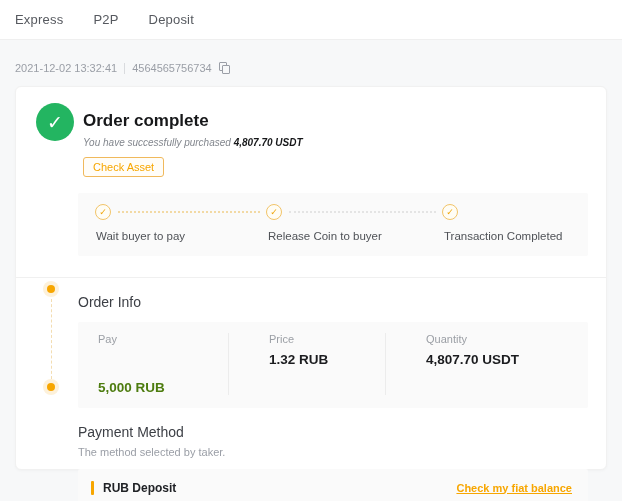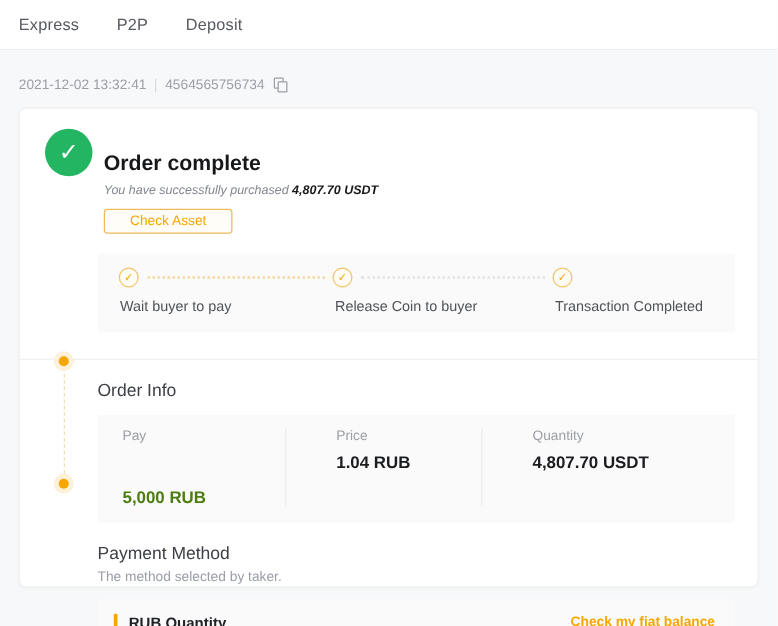--- a/index.html
+++ b/index.html
@@ -47,28 +47,28 @@
   }
 
   
   .oc { display: flex; padding: 16px 0 0 20px; gap: 9px; }
   .oc-badge {
     width: 38px; height: 38px; border-radius: 50%;
     background: #23b561; color: #fff;
     display: flex; align-items: center; justify-content: center;
     font-size: 19px; font-weight: bold; flex: 0 0 38px;
   }
-  .oc-title { font-size: 17px; font-weight: bold; color: #17181a; margin-top: 18px; }
+  .oc-title { font-size: 17px; font-weight: bold; color: #17181a; margin-top: 8px; }
   .oc-sub { font-size: 10px; color: #82868d; margin-top: 6px; font-style: italic; }
   .oc-sub b { color: #17181a; }
   .oc-btn {
     display: inline-block; margin-top: 9px;
     font-size: 11px; color: #f7a600; font-family: inherit;
     background: #fffdf8; border: 1px solid #f0b95c; border-radius: 3px;
-    padding: 3px 20px; cursor: pointer;
+    padding: 3px 9px; cursor: pointer;
   }
 
   
   .steps {
     position: relative;
     margin: 16px 18px 0 62px;
     height: 63px; background: #fafafa; border-radius: 2px;
   }
   .step-circle {
     position: absolute; top: 11px;
@@ -182,34 +182,34 @@
 
   <div class="sec-orderinfo">
     <div class="section-title">Order Info</div>
     <div class="info-grid">
       <div class="info-col col-pay">
         <div class="info-label">Pay</div>
         <div class="info-value value-red">5,000 RUB</div>
       </div>
       <div class="info-col col-price">
         <div class="info-label">Price</div>
-        <div class="info-value">1.04 RUB</div>
+        <div class="info-value">1.32 RUB</div>
       </div>
       <div class="info-col col-qty">
         <div class="info-label">Quantity</div>
         <div class="info-value">4,807.70 USDT</div>
       </div>
     </div>
   </div>
 
   <div class="sec-payment">
     <div class="section-title">Payment Method</div>
     <div class="section-sub">The method selected by taker.</div>
     <div class="pm-row">
       <div class="pm-left">
         <span class="pm-bar"></span>
-        <span class="pm-name">RUB Quantity</span>
+        <span class="pm-name">RUB Deposit</span>
       </div>
       <span class="pm-link">Check my fiat balance</span>
     </div>
   </div>
 
 </div>
 
 </body></html>

